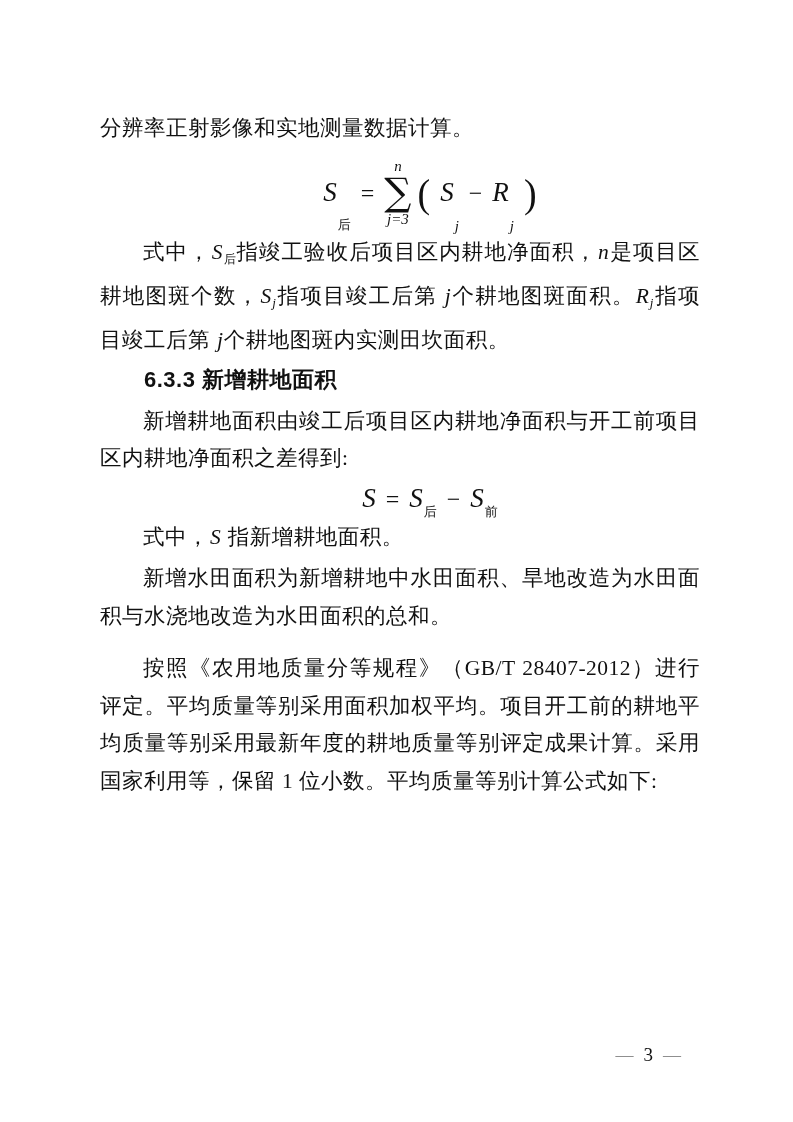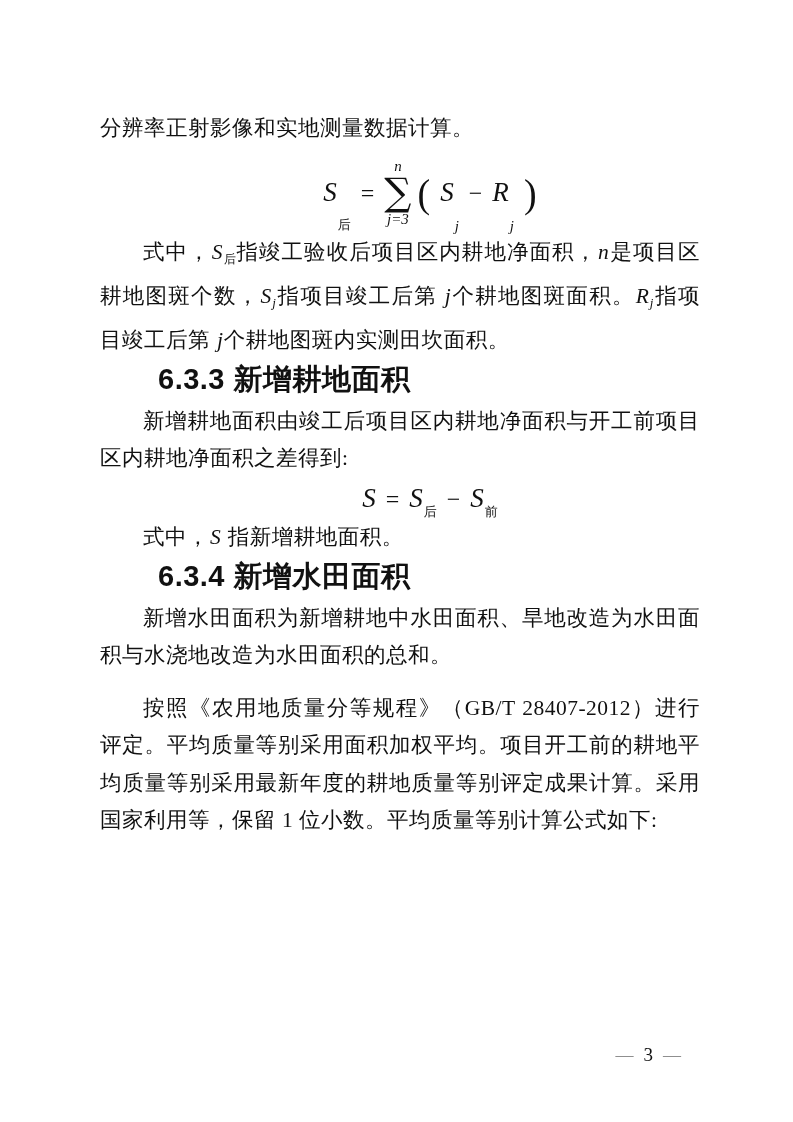--- a/index.html
+++ b/index.html
@@ -21,21 +21,21 @@
     font-size: 21.5px;
     line-height: 37.5px;
     text-align: justify;
     text-justify: inter-character;
     letter-spacing: 0.5px;
   }
   .indent { text-indent: 2em; }
   .heading {
     font-family: "Liberation Sans", "DejaVu Sans", sans-serif;
     font-weight: 700;
-    font-size: 29px;
+    font-size: 22px;
     line-height: 37.5px;
     text-indent: 2em;
     letter-spacing: 0.5px;
   }
   .h-spacer-sm { margin-top: 2px; }
   .h-spacer-md { margin-top: 4px; }
   .h-spacer-lg { margin-top: 15px; }
 
   
   .formula {
@@ -172,21 +172,20 @@
     <span class="f-op">=</span>
     <span class="f-var">S</span>
     <span class="f-sub-cjk">后</span>
     <span class="f-op">−</span>
     <span class="f-var">S</span>
     <span class="f-sub-cjk">前</span>
   </div>
 
   <p class="body-text indent"><span class="">式中，</span><span class="run-i">S</span><span class=""> 指新增耕地面积。</span></p>
 
-  <h3 class="heading h-spacer-sm">6.3.4 新增水田面积</h3>
 
   <p class="body-text indent h-spacer-md">新增水田面积为新增耕地中水田面积、旱地改造为水田面积与水浇地改造为水田面积的总和。</p>
 
 
 
 
   <p class="body-text indent h-spacer-lg">按照《农用地质量分等规程》（GB/T 28407-2012）进行评定。平均质量等别采用面积加权平均。项目开工前的耕地平均质量等别采用最新年度的耕地质量等别评定成果计算。采用国家利用等，保留 1 位小数。平均质量等别计算公式如下:</p>
 
 </div>
 

